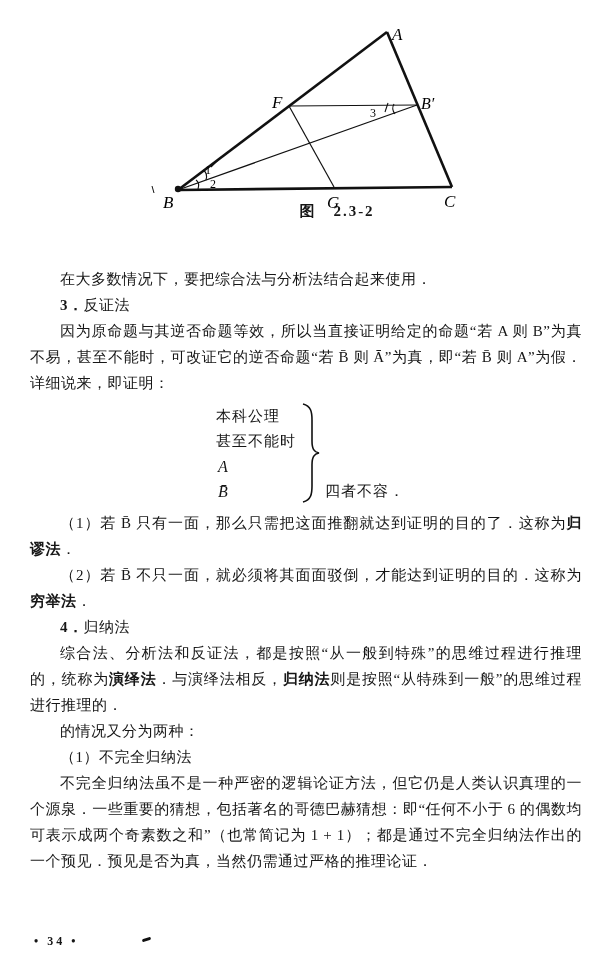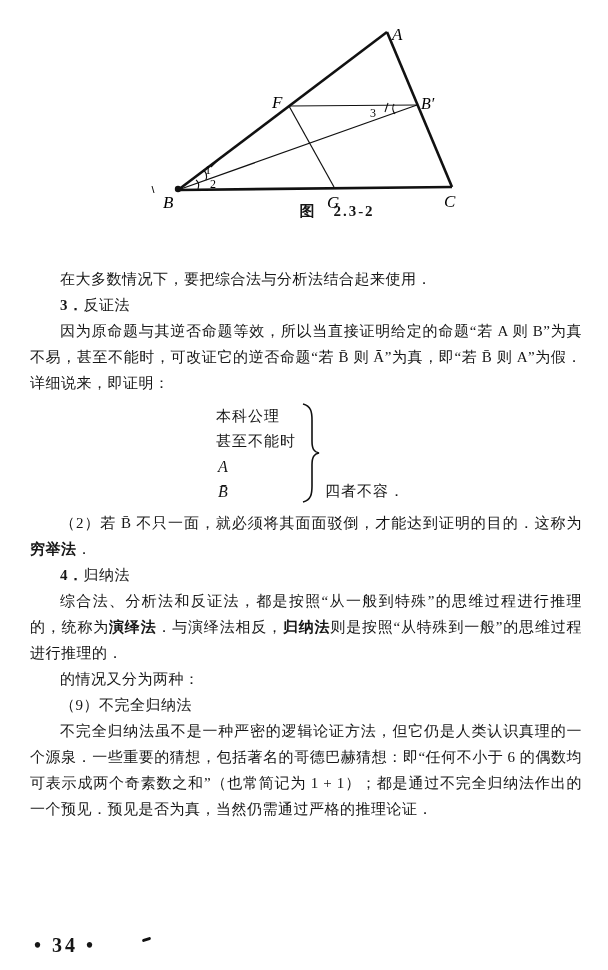--- a/index.html
+++ b/index.html
@@ -32,21 +32,21 @@
     margin:4px 0 6px 186px;height:104px;
   }
   .brace-items{display:flex;flex-direction:column;justify-content:space-between;height:100px;}
   .brace-items span{display:block;line-height:25px;font-size:15px;letter-spacing:1px;}
   .brace-items .sym{font-style:italic;font-size:16px;letter-spacing:0;padding-left:2px;}
   .brace-glyph{margin-left:4px;}
   .brace-label{margin-left:5px;font-size:15px;letter-spacing:1px;}
   
   .footer{
     position:absolute;left:34px;top:934px;
-    font-size:20px;font-weight:bold;letter-spacing:3px;
+    font-size:12px;font-weight:bold;letter-spacing:3px;
   }
   .ink-mark{
     position:absolute;left:142px;top:938px;width:9px;height:3px;
     background:#111;transform:rotate(-18deg);border-radius:2px;
   }
 </style>
 </head>
 <body>
 
 <div class="page">
@@ -101,30 +101,31 @@
         <span class="sym">B̄</span>
       </div>
       <svg class="brace-glyph" width="20" height="102" viewBox="0 0 20 102">
         <path d="M3,2 C11,4 12,10 12,18 L12,39 C12,47 14,50 19,51 C14,52 12,55 12,63 L12,84 C12,92 11,98 3,100" fill="none" stroke="#111" stroke-width="1.6"></path>
       </svg>
       <span class="brace-label">四者不容．</span>
     </div>
 
 
 
+    <p class="p"><span>（1）若 B̄ 只有一面，那么只需把这面推翻就达到证明的目的了．这称为</span><span class="term">归谬法</span><span>．</span></p>
 
     <p class="p"><span>（2）若 B̄ 不只一面，就必须将其面面驳倒，才能达到证明的目的．这称为</span><span class="term">穷举法</span><span>．</span></p>
 
     <p class="p"><span class="hnum">4．</span><span>归纳法</span></p>
 
     <p class="p"><span>综合法、分析法和反证法，都是按照“从一般到特殊”的思维过程进行推理的，统称为</span><span class="term">演绎法</span><span>．与演绎法相反，</span><span class="term">归纳法</span><span>则是按照“从特殊到一般”的思维过程进行推理的．</span></p>
 
     <p class="p"><span>的情况又分为两种：</span></p>
 
-    <p class="p"><span>（9）不完全归纳法</span></p>
+    <p class="p"><span>（1）不完全归纳法</span></p>
 
 
     <p class="p"><span>不完全归纳法虽不是一种严密的逻辑论证方法，但它仍是人类认识真理的一个源泉．一些重要的猜想，包括著名的哥德巴赫猜想：即“任何不小于 6 的偶数均可表示成两个奇素数之和”（也常简记为 1 + 1）；都是通过不完全归纳法作出的一个预见．预见是否为真，当然仍需通过严格的推理论证．</span></p>
 
   </div>
 
   <div class="footer">• 34 •</div>
   <div class="ink-mark"></div>
 
 </div>

